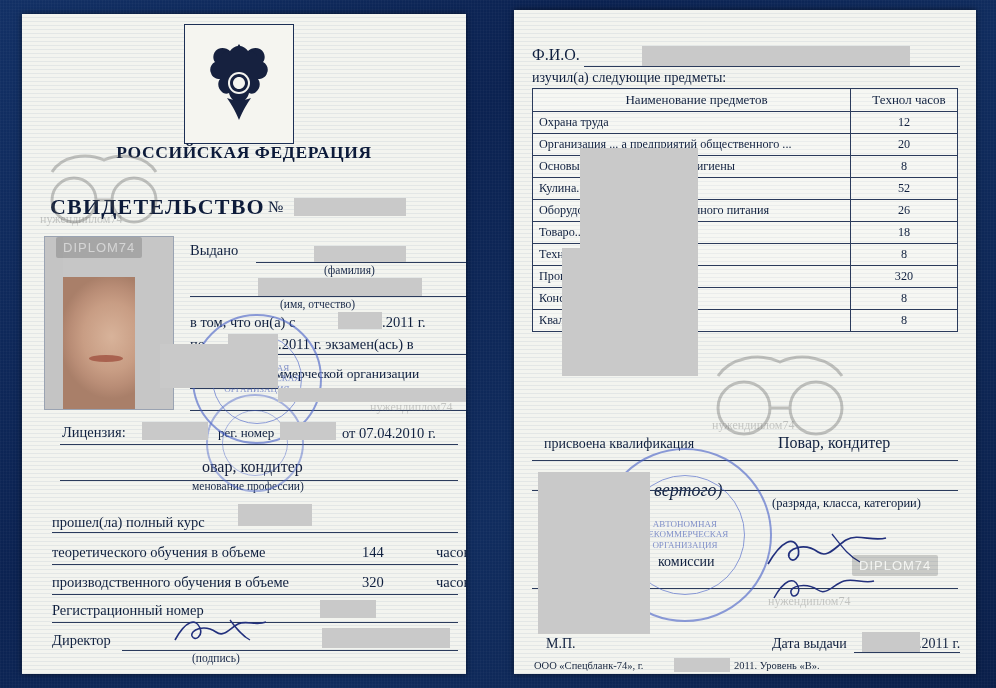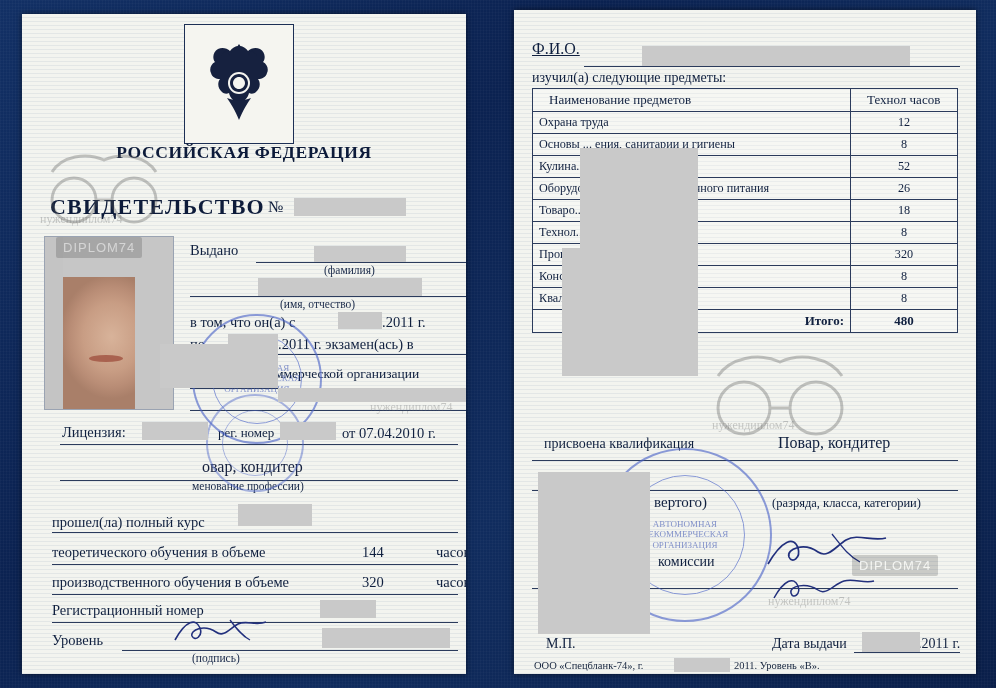--- a/index.html
+++ b/index.html
@@ -246,21 +246,21 @@
     color: #10203f;
     background: rgba(255,255,255,0.25);
   }
   table.subjects th,
   table.subjects td {
     border: 1px solid #2b3b5c;
     padding: 3px 6px;
     font-weight: normal;
   }
   table.subjects th {
-    text-align: left;
+    text-align: center;
     font-size: 13px;
     padding-left: 16px;
   }
   table.subjects td.hours {
     text-align: center;
     width: 94px;
   }
   table.subjects td.total-label {
     text-align: right;
     font-weight: bold;
@@ -395,21 +395,21 @@
 
       <div class="ltext" style="left:30px; top:560px;">производственного обучения в объеме</div>
       <div class="ltext" style="left:340px; top:560px;">320</div>
       <div class="ltext" style="left:414px; top:560px;">часов</div>
       <div class="rule" style="left:30px; top:580px; width:406px;"></div>
 
       <div class="ltext" style="left:30px; top:588px;">Регистрационный номер</div>
       <div class="redact-abs" style="left:298px; top:586px; width:56px; height:18px;"></div>
       <div class="rule" style="left:30px; top:608px; width:406px;"></div>
 
-      <div class="ltext" style="left:30px; top:618px;">Уровень</div>
+      <div class="ltext" style="left:30px; top:618px;">Директор</div>
       <div class="redact-abs" style="left:300px; top:614px; width:128px; height:20px;"></div>
       <svg class="sig" style="left:148px; top:600px; width:110px; height:34px;" viewBox="0 0 110 34">
         <path d="M5 26 C16 6, 26 4, 30 14 C33 22, 25 28, 22 22 C20 16, 34 10, 46 18 C54 24, 60 14, 68 10 C76 6, 86 12, 96 8" stroke="#22307d" stroke-width="1.6" fill="none"></path>
         <path d="M60 6 C66 14, 72 22, 80 26" stroke="#22307d" stroke-width="1.3" fill="none"></path>
       </svg>
       <div class="rule" style="left:100px; top:636px; width:336px;"></div>
       <div class="small-label" style="left:170px; top:638px;">(подпись)</div>
 
       <div class="stamp" style="left:170px; top:300px; width:126px; height:126px;">
         <div class="stamp-inner" style="width:88px; height:88px;"></div>
@@ -417,39 +417,43 @@
       </div>
       <div class="stamp" style="left:184px; top:380px; width:94px; height:94px; opacity:0.45;">
         <div class="stamp-inner" style="width:64px; height:64px;"></div>
       </div>
     </div>
   </div>
 
   <div class="page" id="page-right">
     <div class="page-inner">
 
-      <div class="rtext" style="left:18px; top:30px; font-size:16px;text-decoration:underline;">Ф.И.О.</div>
+      <div class="rtext" style="left:18px; top:36px; font-size:16px;">Ф.И.О.</div>
       <div class="redact-abs" style="left:128px; top:36px; width:268px; height:20px;"></div>
       <div class="rule" style="left:70px; top:56px; width:376px;"></div>
 
       <div class="rtext" style="left:18px; top:60px;">изучил(а) следующие предметы:</div>
 
       <table class="subjects">
         <thead>
           <tr>
             <th>Наименование предметов</th>
             <th class="hours">Технол часов</th>
           </tr>
         </thead>
         <tbody>
           <tr>
               <td>Охрана труда</td>
               <td class="hours">12</td>
             </tr>
           <tr>
+              <td>Организация ... а предприятий общественного ...</td>
+              <td class="hours">20</td>
+            </tr>
+          <tr>
               <td>Основы ... ения, санитарии и гигиены</td>
               <td class="hours">8</td>
             </tr>
           <tr>
               <td>Кулина...</td>
               <td class="hours">52</td>
             </tr>
           <tr>
               <td>Оборудование ... ий общественного питания</td>
               <td class="hours">26</td>
@@ -466,36 +470,32 @@
               <td>Произв... ение</td>
               <td class="hours">320</td>
             </tr>
           <tr>
               <td>Консультации</td>
               <td class="hours">8</td>
             </tr>
           <tr>
               <td>Квалификационный экзамен</td>
               <td class="hours">8</td>
-            </tr>
-          <tr>
-              <td class="total-label">Итого:</td>
-              <td class="total-val">480</td>
             </tr>
         </tbody>
       </table>
 
       <div class="redact-abs" style="left:66px; top:138px; width:118px; height:228px;"></div>
       <div class="redact-abs" style="left:48px; top:238px; width:30px; height:128px;"></div>
 
       <div class="rtext" style="left:30px; top:426px;">присвоена квалификация</div>
       <div class="rtext" style="left:264px; top:424px; font-size:16px;">Повар, кондитер</div>
       <div class="rule" style="left:18px; top:450px; width:426px;"></div>
 
-      <div class="rtext" style="left:140px; top:484px; font-size:15px;">вертого)</div>
+      <div class="rtext" style="left:140px; top:470px; font-size:18px;font-style:italic;">вертого)</div>
       <div class="rtext" style="left:258px; top:486px; font-size:12.5px;">(разряда, класса, категории)</div>
       <div class="rule" style="left:18px; top:480px; width:426px;"></div>
 
       <div class="redact-abs" style="left:24px; top:462px; width:112px; height:162px;"></div>
 
       <div class="rtext" style="left:144px; top:544px;">комиссии</div>
       <svg class="sig" style="left:248px; top:520px; width:130px; height:44px;" viewBox="0 0 130 44">
         <path d="M6 34 C20 10, 32 6, 36 18 C39 28, 30 34, 27 27 C24 19, 42 12, 56 22 C66 29, 74 16, 84 10 C96 3, 110 12, 124 8" stroke="#22307d" stroke-width="1.7" fill="none"></path>
         <path d="M70 4 C78 14, 86 26, 98 32" stroke="#22307d" stroke-width="1.3" fill="none"></path>
       </svg>

